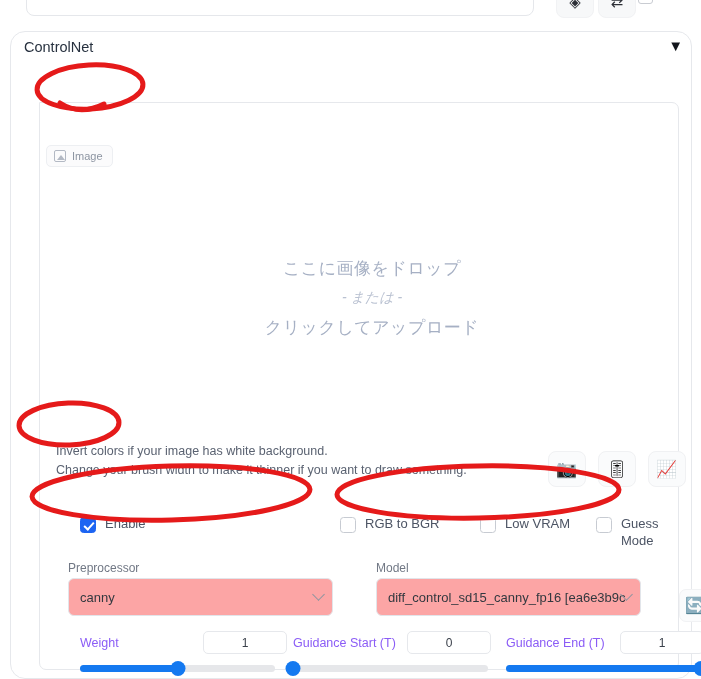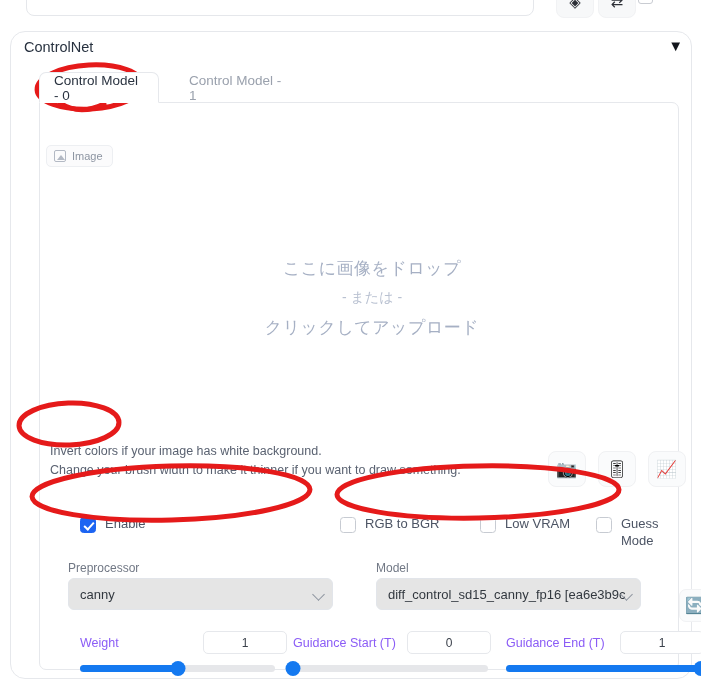--- a/index.html
+++ b/index.html
@@ -116,26 +116,26 @@
 
   
   .dropzone {
     position: absolute; left: 12px; top: 66px;
     width: 640px; height: 257px;
     display: flex; flex-direction: column;
     align-items: center; justify-content: center;
     gap: 9px;
   }
   .dz-l1 { font-size: 17px; color: #a6b0c4; letter-spacing: .5px; }
-  .dz-l2 { font-size: 14px; color: #b9c1d1; }
+  .dz-l2 { font-size: 14px; color: #b9c1d1; font-style: italic; }
   .dz-l3 { font-size: 17px; color: #a6b0c4; letter-spacing: .5px; }
 
   
   .hint {
-    position: absolute; left: 10px; top: 339px;
+    position: absolute; left: 16px; top: 339px;
     font-size: 12.5px; color: #5a6271; line-height: 19px;
   }
 
   
   .tool-btn {
     position: absolute; top: 348px;
     width: 38px; height: 36px;
     border: 1px solid #f0f1f3; border-radius: 8px;
     background: #fafbfc;
     display: flex; align-items: center; justify-content: center;
@@ -172,22 +172,22 @@
   .c3 { left: 418px; padding-left: 12px; }
   .c4 { left: 546px; }
   .c1 .chk-label, .c2 .chk-label, .c3 .chk-label, .c4 .chk-label { max-width: 80px; }
 
   
   .sel-group { position: absolute; }
   .sel-group.g-pre { left: 28px; top: 458px; width: 265px; }
   .sel-group.g-mod { left: 336px; top: 458px; width: 265px; }
   .sel-lbl { font-size: 12px; color: #717885; margin-bottom: 3px; display: block; }
   .sel-box {
-    position: relative; height: 32px;
-    border: 1px solid #e2e5ea; border-radius: 6px; background: #e5e5e5;
+    position: relative; height: 38px;
+    border: 1px solid #e2e5ea; border-radius: 6px; background: #fca5a5;
     display: flex; align-items: center; padding: 0 26px 0 11px;
     font-size: 13px; color: #32383f;
     white-space: nowrap; overflow: hidden;
   }
   .sel-caret {
     position: absolute; right: 9px; top: 11px;
     width: 9px; height: 9px;
     border: solid #8d949f; border-width: 0 1.5px 1.5px 0;
     transform: rotate(45deg);
   }
@@ -258,28 +258,20 @@
     <div class="top-chk-label">Extra</div>
   </div>
 
   <div class="cn-panel">
 
     <div class="cn-header">
       <div class="cn-title">ControlNet</div>
       <div class="cn-caret">▼</div>
     </div>
 
-    <div class="tabs-row">
-      <div class="tab active">
-        <span>Control Model - 0</span>
-      </div>
-      <div class="tab inactive">
-        <span>Control Model - 1</span>
-      </div>
-    </div>
 
     <div class="tab-body">
 
       <div class="image-pill">
         <span class="img-glyph"></span>
         <span>Image</span>
       </div>
 
       <div class="dropzone">
         <div class="dz-l1">ここに画像をドロップ</div>

